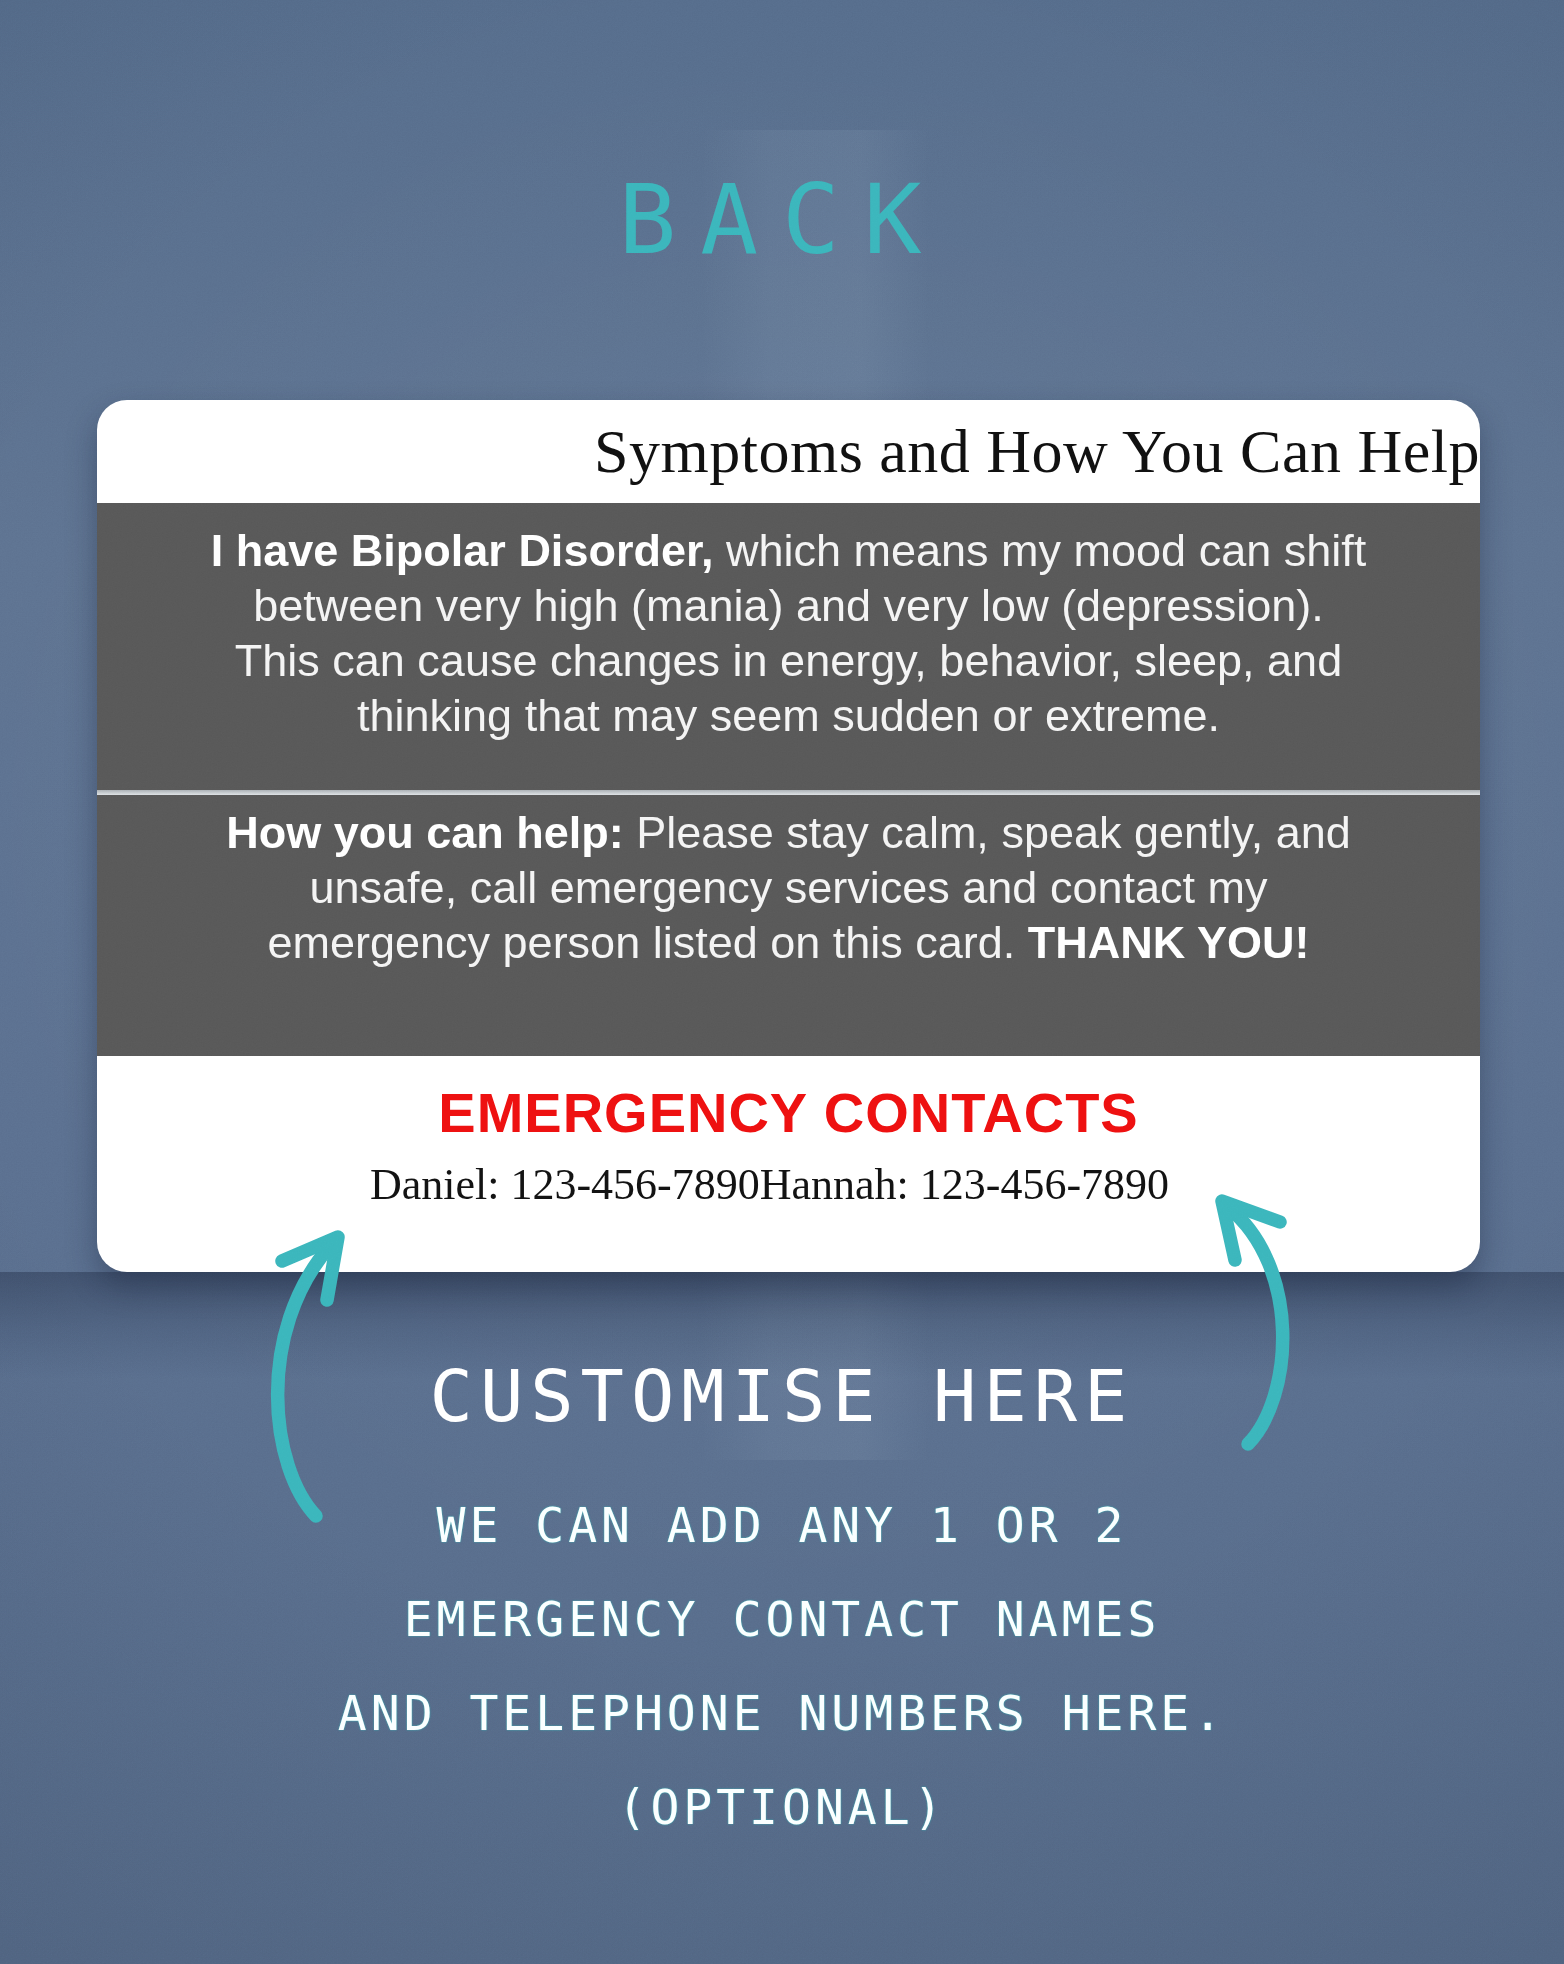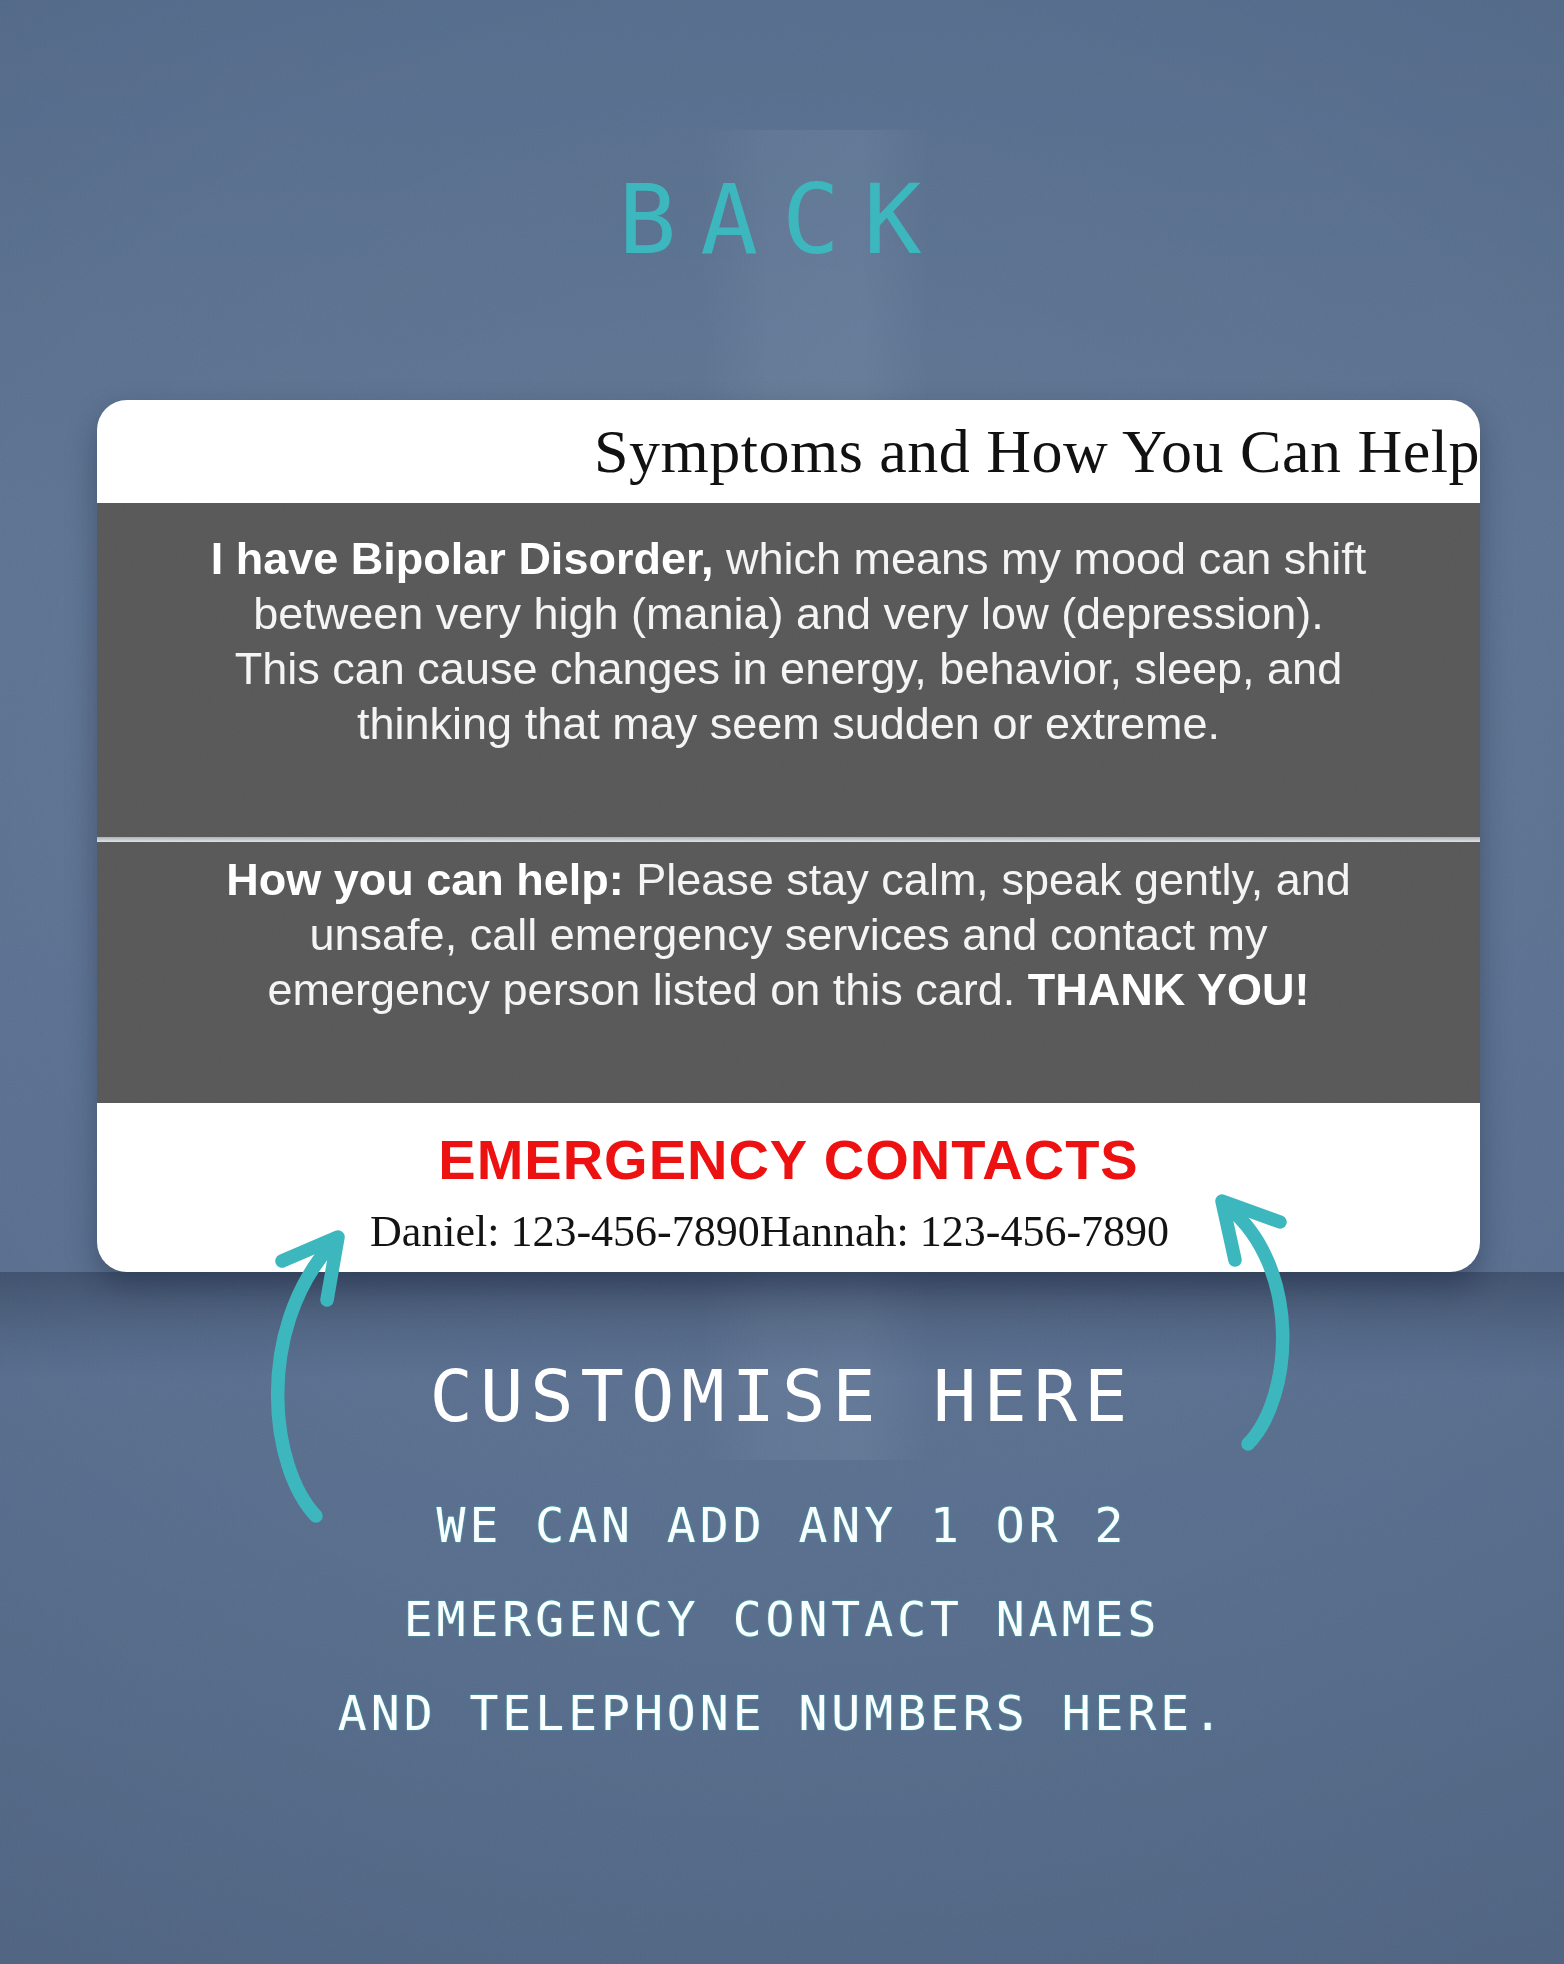--- a/index.html
+++ b/index.html
@@ -35,21 +35,21 @@
     height:103px; display:flex; align-items:center; justify-content:flex-end;
   }
   .card-title{
     font-family:"Liberation Serif","DejaVu Serif",serif;
     font-size:62px; color:#101010; letter-spacing:0.5px;
   }
   .gray-box{
     background:var(--card-gray); color:#f4f4f4; text-align:center;
     font-size:45px; line-height:55px;
   }
-  .box1{height:334px; padding-top:28px; box-sizing:border-box;}
+  .box1{height:287px; padding-top:20px; box-sizing:border-box;}
   .box2{height:261px; padding-top:10px; box-sizing:border-box;}
   .gray-box b{color:#ffffff; font-weight:700;}
   .divider{height:5px; background:linear-gradient(180deg,#aab0b5,#dfe3e6);}
   .card-footer{height:198px;}
   .emergency-heading{
     margin-top:24px; text-align:center; font-weight:700;
     font-size:56px; letter-spacing:1px; color:var(--red);
   }
   .contacts-row{
     display:flex; justify-content:center;
@@ -119,20 +119,21 @@
       </g>
     </g>
   </svg>
 
   <div class="customise-label">CUSTOMISE HERE</div>
 
   <div class="instructions">
       <div>WE CAN ADD ANY 1 OR 2</div>
       <div>EMERGENCY CONTACT NAMES</div>
       <div>AND TELEPHONE NUMBERS HERE.</div>
+      <div>(OPTIONAL)</div>
     </div>
 
   <svg class="noise" width="1564" height="1964">
     <filter id="grain">
       <feTurbulence type="fractalNoise" baseFrequency="0.8" numOctaves="2" stitchTiles="stitch"></feTurbulence>
       <feColorMatrix type="saturate" values="0"></feColorMatrix>
     </filter>
     <rect width="100%" height="100%" filter="url(#grain)"></rect>
   </svg>
 

